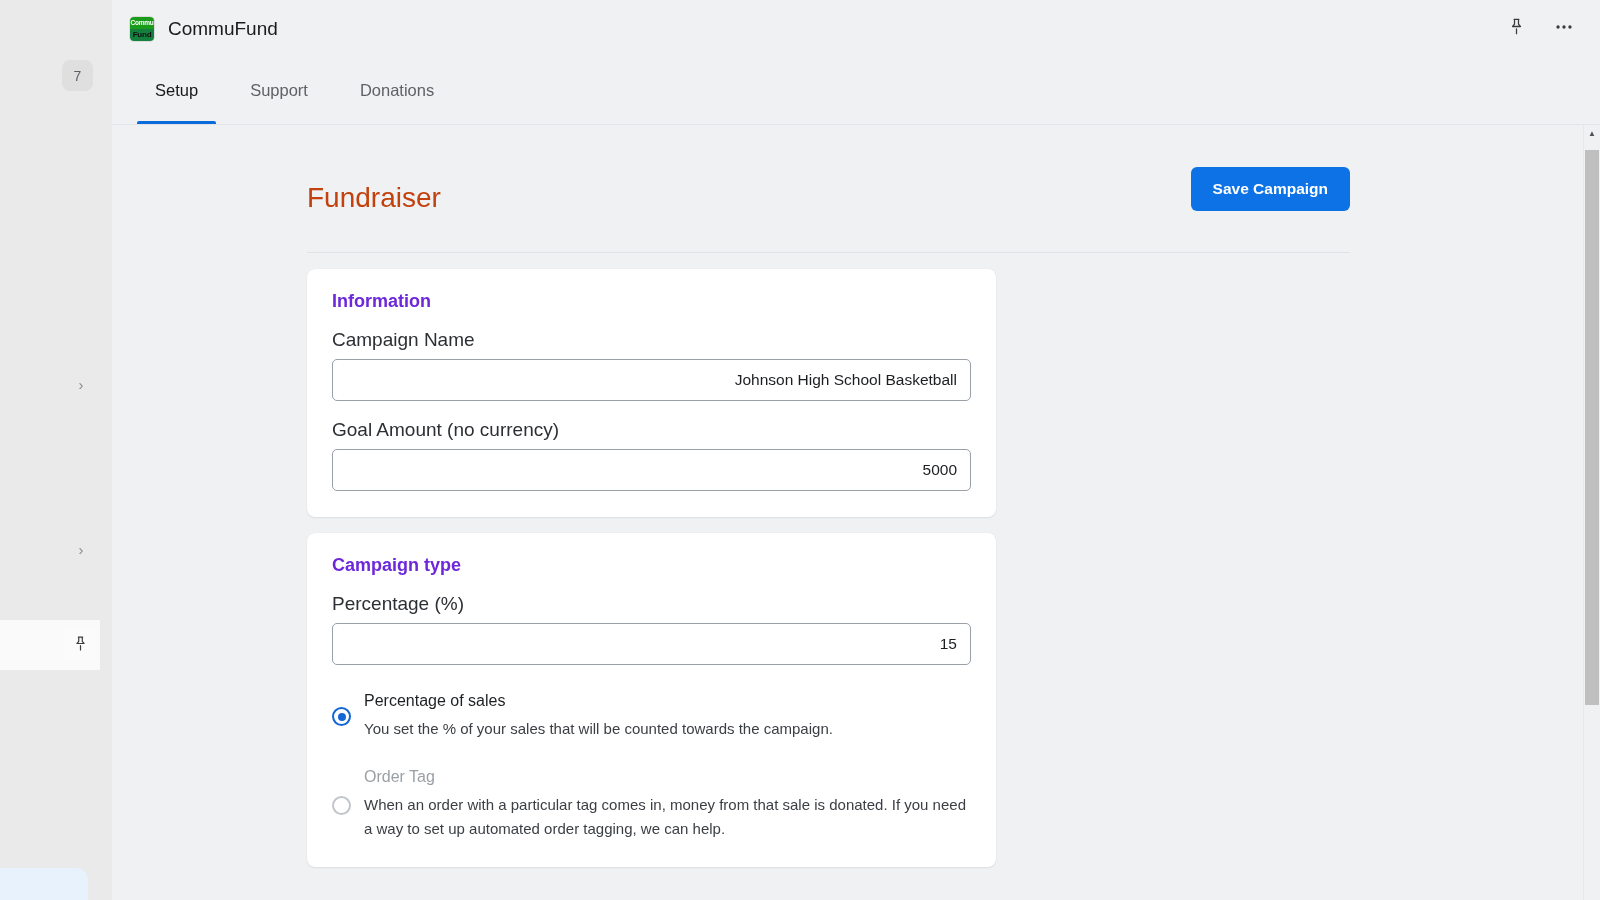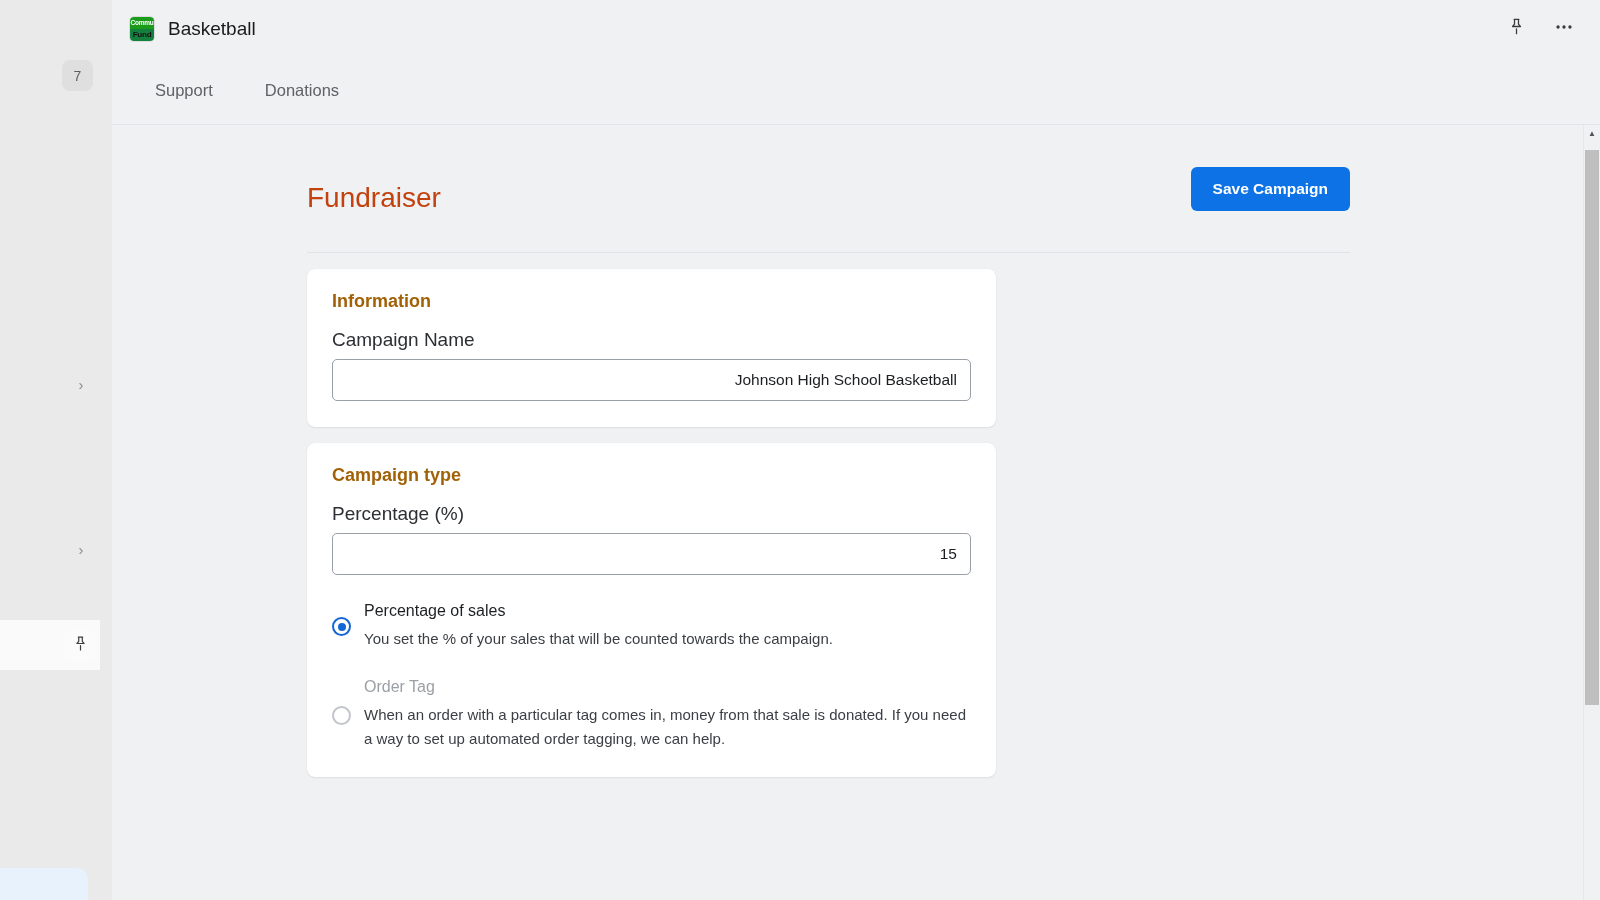--- a/index.html
+++ b/index.html
@@ -225,21 +225,21 @@
   .card {
     width: 689px;
     background: #ffffff;
     border-radius: 8px;
     box-shadow: 0 1px 2px rgba(0,0,0,0.07), 0 0 1px rgba(0,0,0,0.10);
     padding: 22px 25px 26px 25px;
     margin-top: 16px;
   }
   .card-title {
     font-size: 18px;
-    color: #a16207;
+    color: #6d28d9;
     font-weight: bold;
     margin-bottom: 17px;
   }
   .field-label {
     font-size: 19px;
     color: #2c2f33;
     margin-bottom: 8px;
   }
   .text-input {
     width: 100%;
@@ -350,21 +350,21 @@
     <div id="rail-bottom-card"></div>
   </div>
 
   <div id="app-window">
 
     <div id="titlebar">
       <div id="app-logo">
         <div class="logo-top">Commu</div>
         <div class="logo-bottom">Fund</div>
       </div>
-      <div id="app-title">Basketball</div>
+      <div id="app-title">CommuFund</div>
 
       <div id="titlebar-actions">
         <div class="tb-icon">
           <span>
             <svg width="19" height="19" viewBox="0 0 24 24" fill="none" stroke="currentColor" stroke-width="1.6" stroke-linecap="round" stroke-linejoin="round">
               <path d="M9 3h6M9.5 3v6l-2.5 3h10l-2.5-3V3M12 15v6"></path>
             </svg>
           </span>
         </div>
         <div class="tb-icon">
@@ -373,20 +373,23 @@
               <circle cx="5.5" cy="12" r="1.8"></circle>
               <circle cx="12" cy="12" r="1.8"></circle>
               <circle cx="18.5" cy="12" r="1.8"></circle>
             </svg>
           </span>
         </div>
       </div>
     </div>
 
     <div id="tabbar">
+      <div class="tab active">
+        <span>Setup</span>
+      </div>
       <div class="tab">
         <span>Support</span>
       </div>
       <div class="tab">
         <span>Donations</span>
       </div>
     </div>
 
     <div id="body-wrap">
 
@@ -400,20 +403,24 @@
           <div id="head-divider"></div>
 
           <div class="card">
             <div class="card-title">Information</div>
 
             <div class="field-block">
               <div class="field-label">Campaign Name</div>
               <input class="text-input" type="text" value="Johnson High School Basketball" style="">
             </div>
 
+            <div class="field-block">
+              <div class="field-label">Goal Amount (no currency)</div>
+              <input class="text-input" type="text" value="5000" style="">
+            </div>
           </div>
 
           <div class="card">
             <div class="card-title">Campaign type</div>
 
             <div class="field-block">
               <div class="field-label">Percentage (%)</div>
               <input class="text-input" type="text" value="15" style="">
             </div>
 

